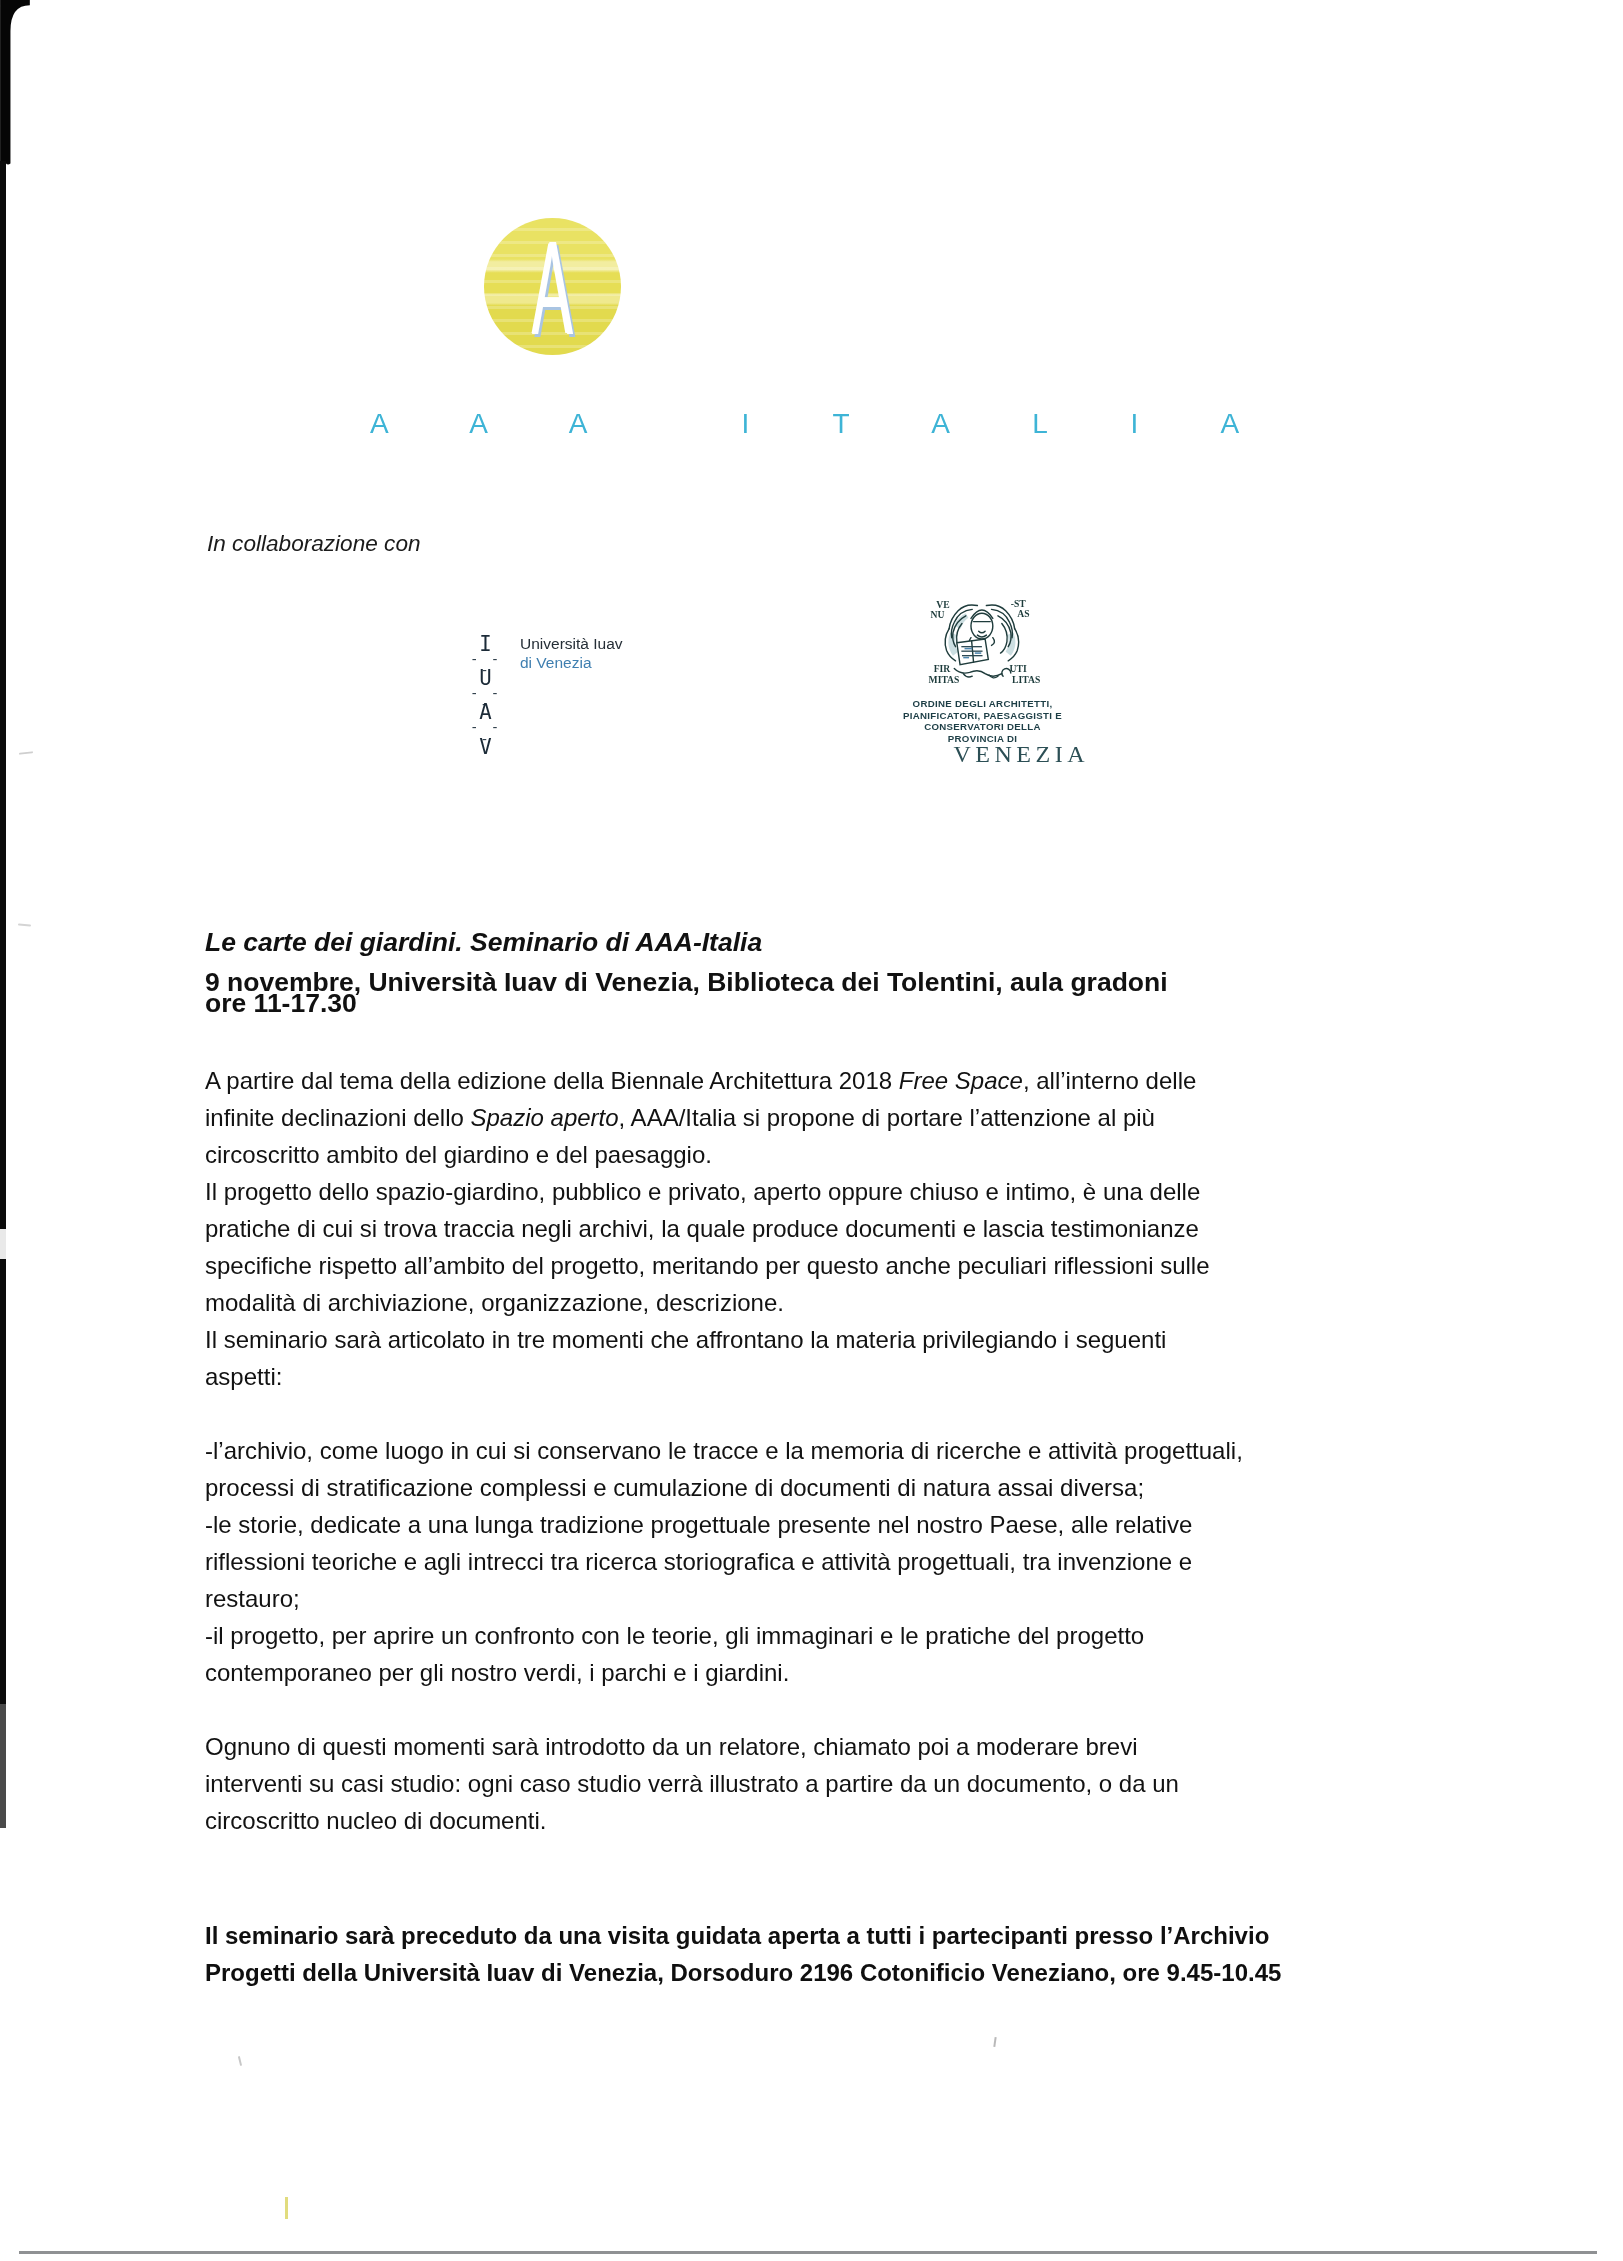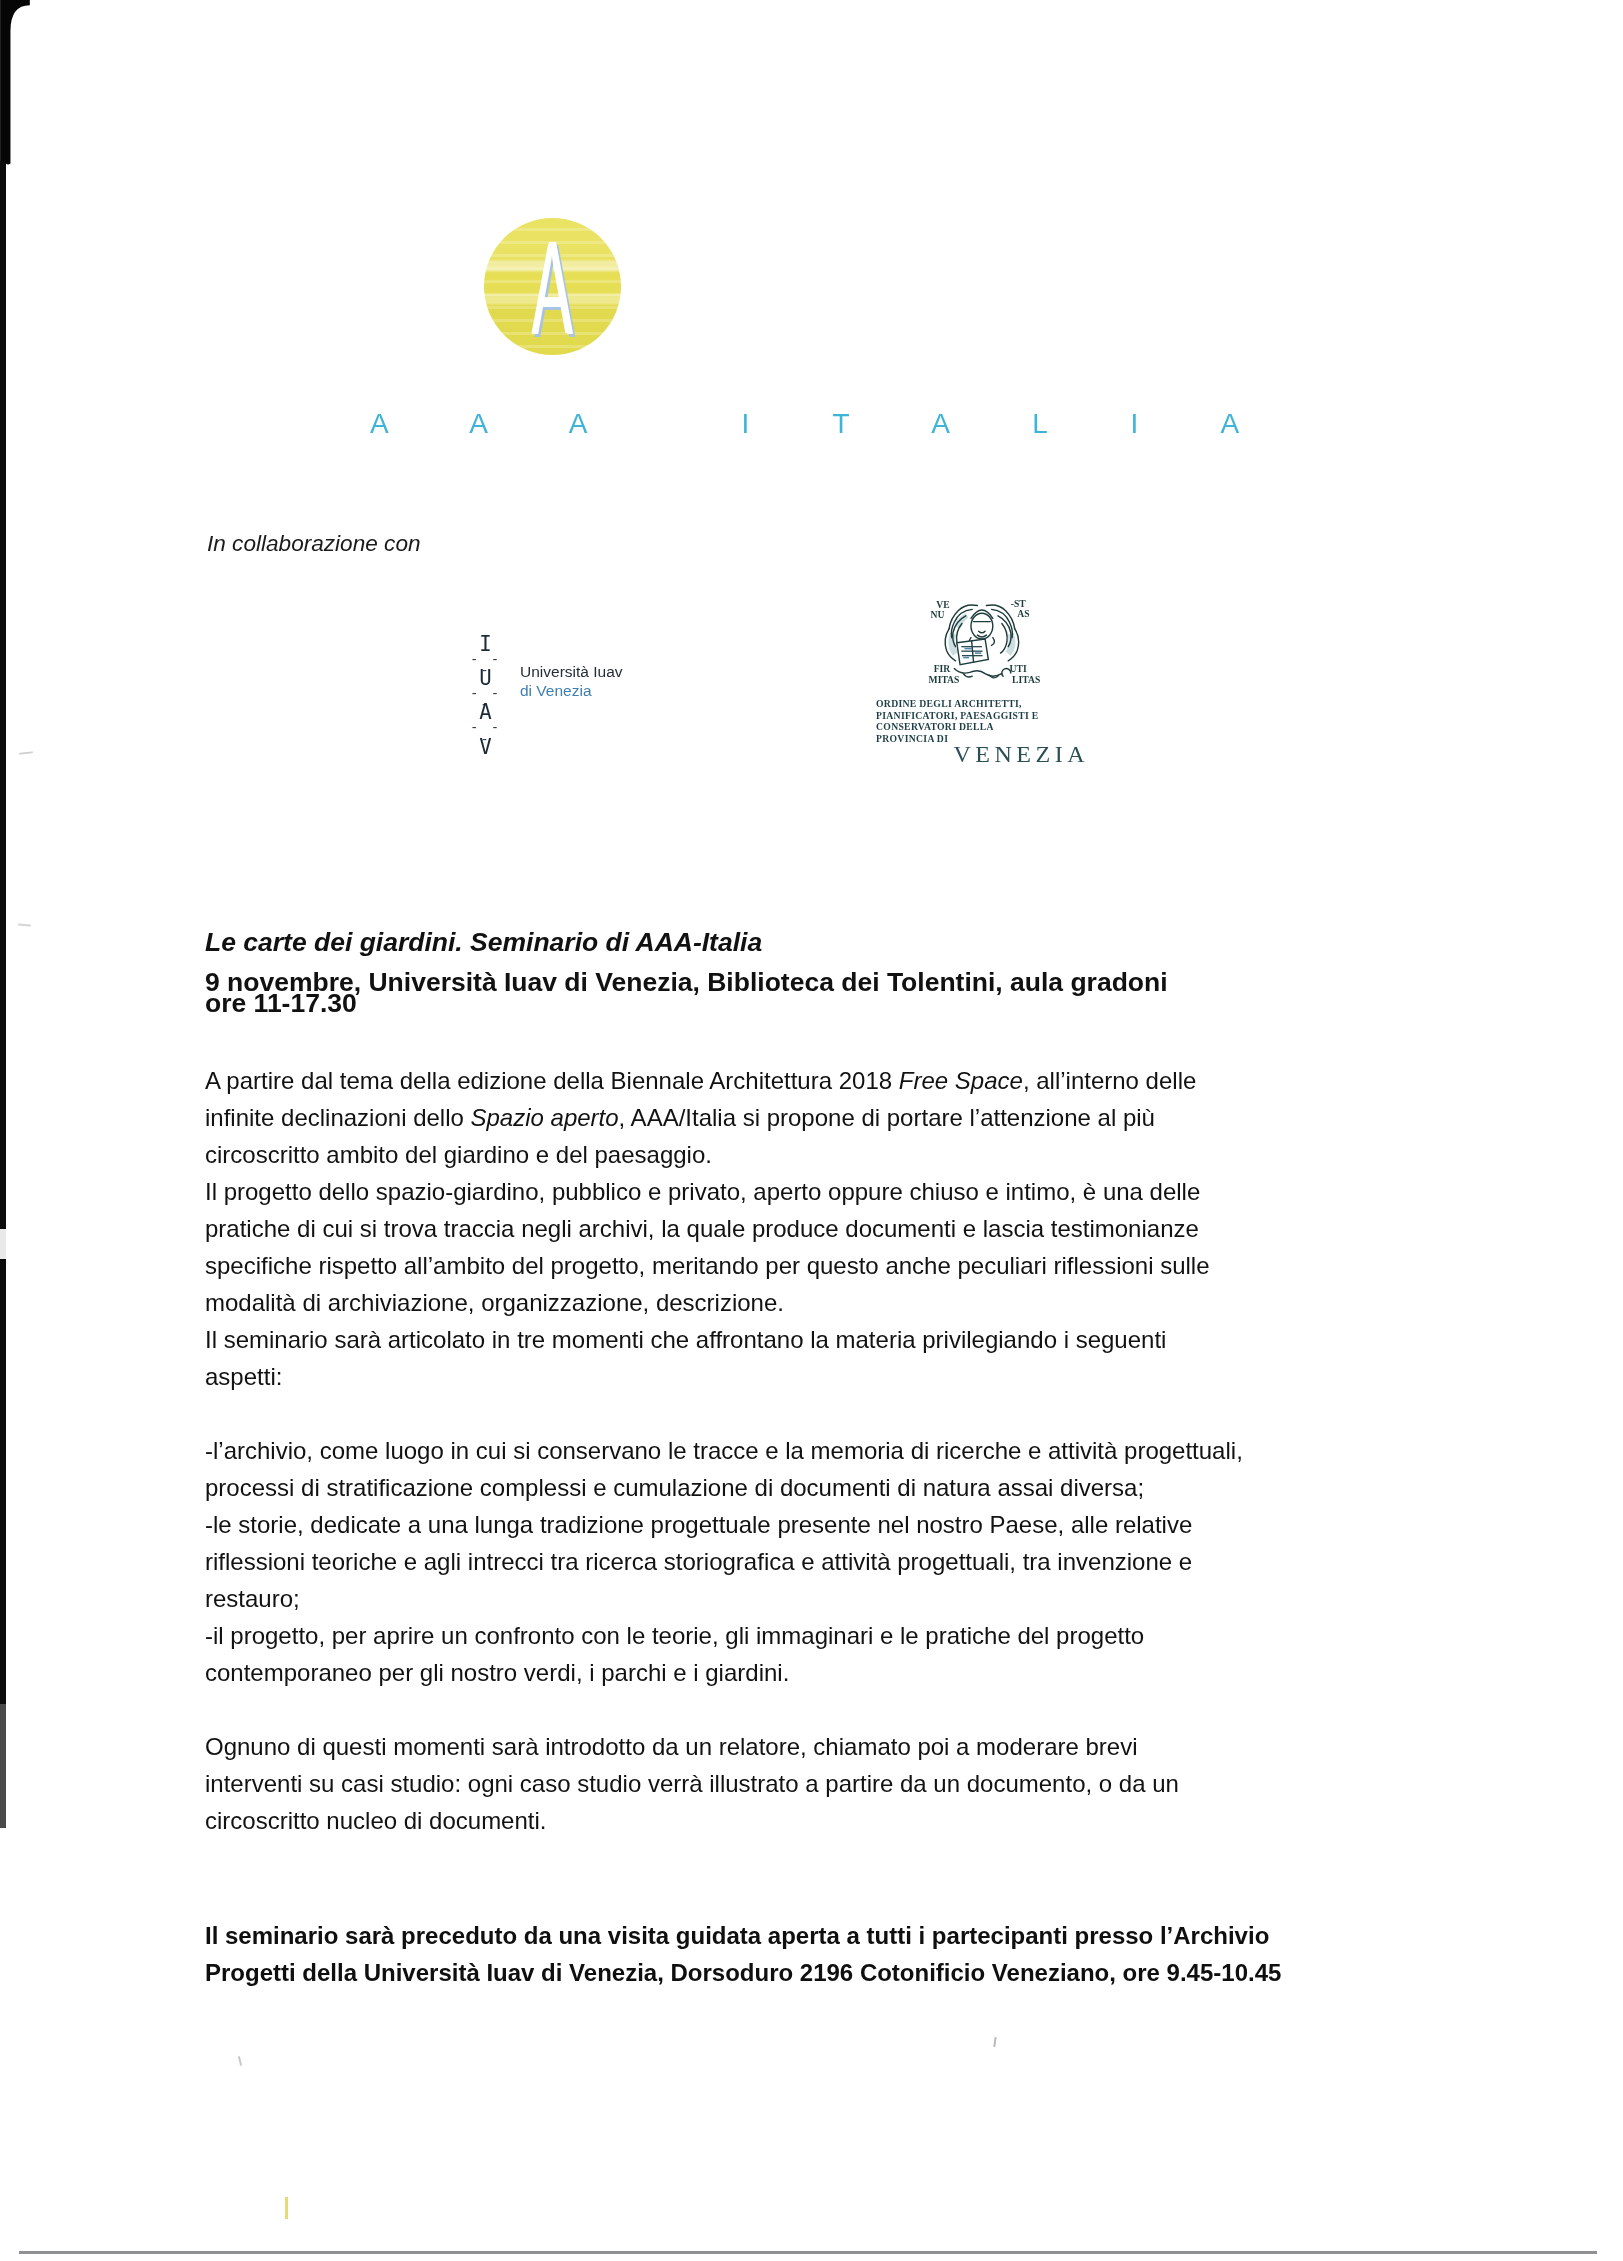--- a/index.html
+++ b/index.html
@@ -34,28 +34,28 @@
   }
   #aaa-letters span{letter-spacing:38px;white-space:pre;}
 
   
   #collab-line{left:207px;top:530px;font-size:22.6px;font-style:italic;color:#1b1b1b;line-height:28px;}
 
   
   #iuav-column{left:461px;top:635px;width:49px;text-align:center;font-family:"DejaVu Sans Mono",monospace;color:#1c2b38;}
   .iuav-letter{font-size:20.7px;height:18.7px;line-height:18.7px;}
   .iuav-dash{font-size:14px;height:15.5px;line-height:11.6px;letter-spacing:1.9px;color:#33424e;}
-  #iuav-name{left:520px;top:635px;line-height:18.7px;font-size:15.5px;margin-top:28px;}
+  #iuav-name{left:520px;top:635px;line-height:18.7px;font-size:15.5px;}
   #iuav-name .l1{color:#252e36;}
   #iuav-name .l2{color:#3f7fb0;}
 
   
   #ordine-lion{left:927px;top:594px;}
-  #ordine-lines{left:876px;top:698px;width:213px;text-align:left;
-    font-family:Liberation Serif, serif;font-weight:700;color:#1d3e46;}
+  #ordine-lines{left:876px;top:698px;width:213px;text-align:center;
+    font-family:Liberation Sans, sans-serif;font-weight:700;color:#1d3e46;}
   .ordine-line{font-size:9.7px;height:11.6px;line-height:11.6px;letter-spacing:0.3px;white-space:pre;}
   #ordine-city{left:876px;top:741px;width:213px;text-align:right;
     font-family:"Liberation Serif",serif;font-size:24px;letter-spacing:4.5px;color:#2c4f55;line-height:26px;}
 
   
   .title-line{left:205px;font-size:26.5px;font-weight:700;line-height:32px;white-space:pre;color:#111;}
   #title-1{top:926px;font-style:italic;}
   #title-2{top:966px;}
   #title-3{top:987px;}
 

